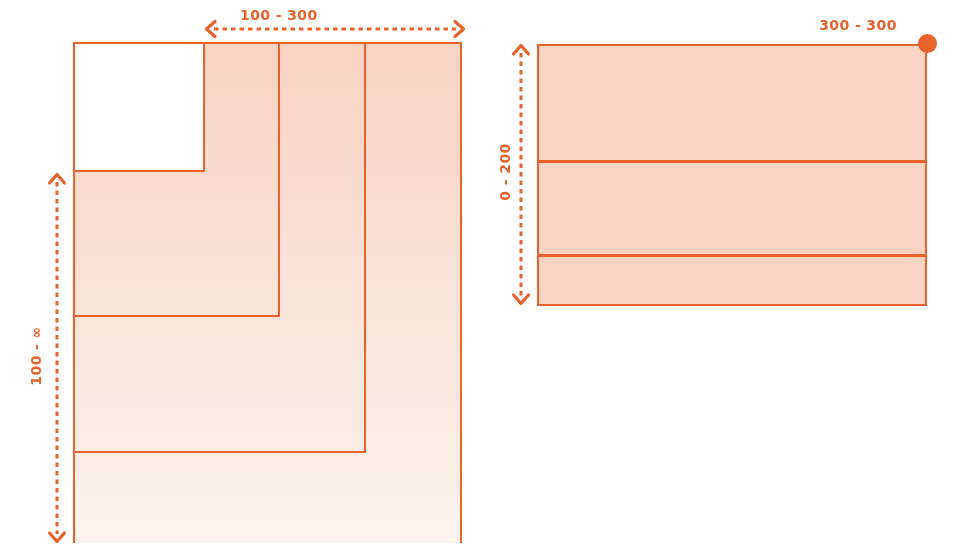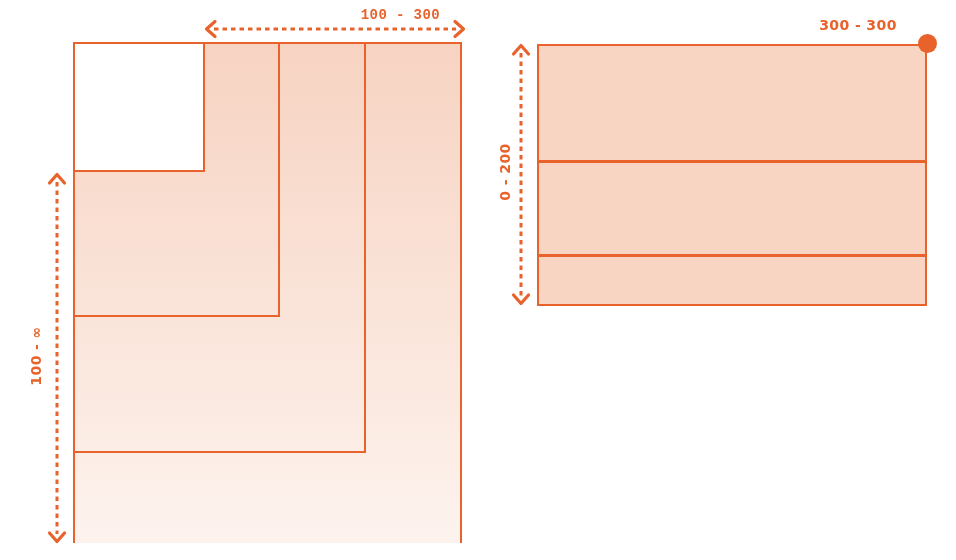--- a/index.html
+++ b/index.html
@@ -36,21 +36,21 @@
 
   .corner-dot {
     position: absolute; left: 918px; top: 34px; width: 19px; height: 19px;
     border-radius: 50%; background: var(--accent);
   }
 
   .lbl {
     position: absolute; color: var(--accent);
     font-size: 14px; font-weight: 700; letter-spacing: 0.4px; white-space: nowrap;
   }
-  .width-lbl-left  { left: 240px; top: 7px; width: 200px; text-align: right; font-family: Liberation Mono, monospace; }
+  .width-lbl-left  { left: 240px; top: 7px; width: 200px; text-align: left; }
   .width-lbl-right { left: 798px; top: 17px; width: 120px; text-align: center; }
   .rot { transform: translate(-50%, -50%) rotate(-90deg); transform-origin: center; }
   .height-lbl-left  { left: 36px;  top: 356px; }
   .height-lbl-right { left: 505px; top: 172px; }
 
   svg.overlay {
     position: absolute; left: 0; top: 0; width: 956px; height: 560px;
     color: var(--accent); pointer-events: none;
   }
   svg .dash { stroke: currentColor; stroke-width: 3; stroke-dasharray: 4.5 4; fill: none; }

